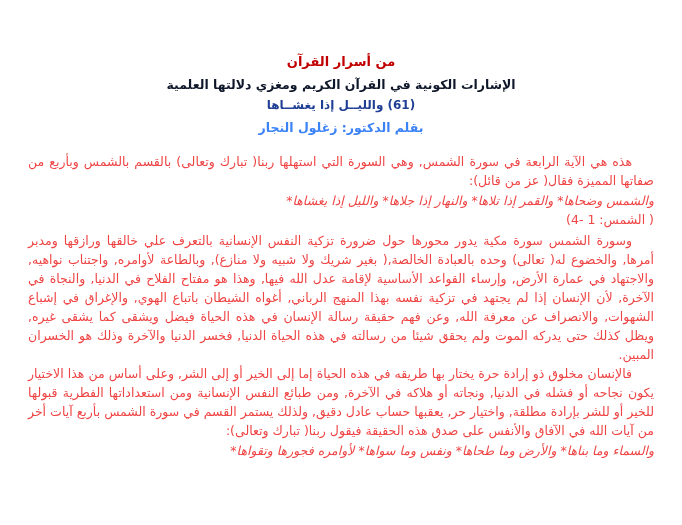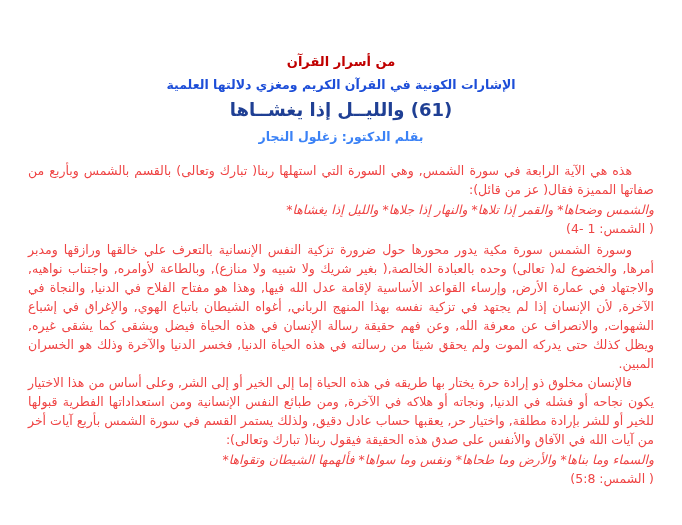--- a/index.html
+++ b/index.html
@@ -26,29 +26,29 @@
     margin-bottom: 14px;
   }
   .title-main {
     color: #c00000;
     font-weight: bold;
     font-size: 13px;
     line-height: 1.5;
     margin-bottom: 4px;
   }
   .title-sub {
-    color: #1d4ed8;
+    color: #0f172a;
     font-weight: bold;
     font-size: 12.5px;
     line-height: 1.5;
   }
   .title-sub2 {
     color: #1f3f94;
     font-weight: bold;
-    font-size: 18px;
+    font-size: 12px;
     line-height: 1.5;
     margin-top: 2px;
   }
   .byline {
     color: #3b82f6;
     font-weight: bold;
     font-size: 12.5px;
     line-height: 1.5;
     margin-top: 5px;
   }
@@ -86,17 +86,16 @@
     <div class="title-sub2">(61) والليــل إذا يغشــاها</div>
     <div class="byline">بقلم الدكتور: زغلول النجار</div>
   </div>
 
   <div class="body-text">
     <p class="para">هذه هي الآية الرابعة في سورة الشمس, وهي السورة التي استهلها ربنا( تبارك وتعالى) بالقسم بالشمس وبأربع من صفاتها المميزة فقال( عز من قائل):</p>
     <p class="verse">والشمس وضحاها* والقمر إذا تلاها* والنهار إذا جلاها* والليل إذا يغشاها*</p>
     <p class="ref">( الشمس: 1 -4)</p>
     <p class="para">وسورة الشمس سورة مكية يدور محورها حول ضرورة تزكية النفس الإنسانية بالتعرف علي خالقها ورازقها ومدبر أمرها, والخضوع له( تعالى) وحده بالعبادة الخالصة,( بغير شريك ولا شبيه ولا منازع), وبالطاعة لأوامره, واجتناب نواهيه, والاجتهاد في عمارة الأرض, وإرساء القواعد الأساسية لإقامة عدل الله فيها, وهذا هو مفتاح الفلاح في الدنيا, والنجاة في الآخرة, لأن الإنسان إذا لم يجتهد في تزكية نفسه بهذا المنهج الرباني, أغواه الشيطان باتباع الهوي, والإغراق في إشباع الشهوات, والانصراف عن معرفة الله, وعن فهم حقيقة رسالة الإنسان في هذه الحياة فيضل ويشقى كما يشقى غيره, ويظل كذلك حتى يدركه الموت ولم يحقق شيئا من رسالته في هذه الحياة الدنيا, فخسر الدنيا والآخرة وذلك هو الخسران المبين.</p>
     <p class="para">فالإنسان مخلوق ذو إرادة حرة يختار بها طريقه في هذه الحياة إما إلى الخير أو إلى الشر, وعلى أساس من هذا الاختيار يكون نجاحه أو فشله في الدنيا, ونجاته أو هلاكه في الآخرة, ومن طبائع النفس الإنسانية ومن استعداداتها الفطرية قبولها للخير أو للشر بإرادة مطلقة, واختيار حر, يعقبها حساب عادل دقيق, ولذلك يستمر القسم في سورة الشمس بأربع آيات أخر من آيات الله في الآفاق والأنفس على صدق هذه الحقيقة فيقول ربنا( تبارك وتعالى):</p>
-    <p class="verse">والسماء وما بناها* والأرض وما طحاها* ونفس وما سواها* فألهمها الشيطان وتقواها*</p>
-    <p class="ref">( الشمس: 5:8)</p>
+    <p class="verse">والسماء وما بناها* والأرض وما طحاها* ونفس وما سواها* لأوامره فجورها وتقواها*</p>
   </div>
 
 </div>
 
 </body></html>

